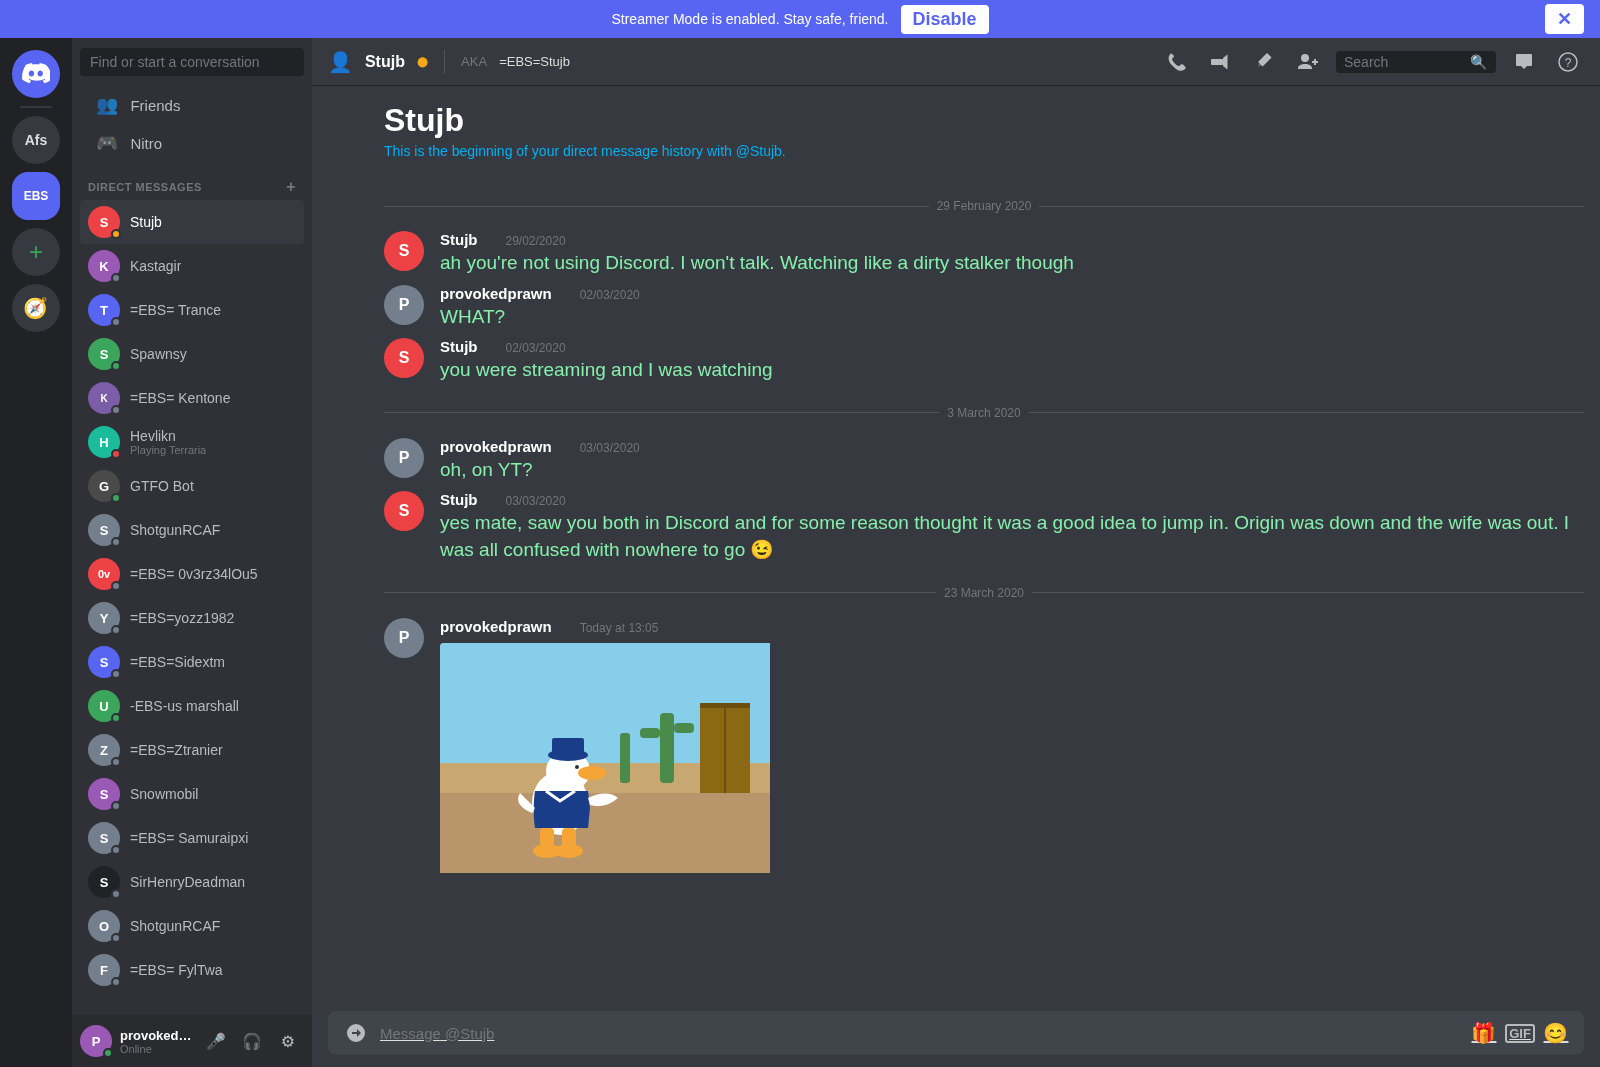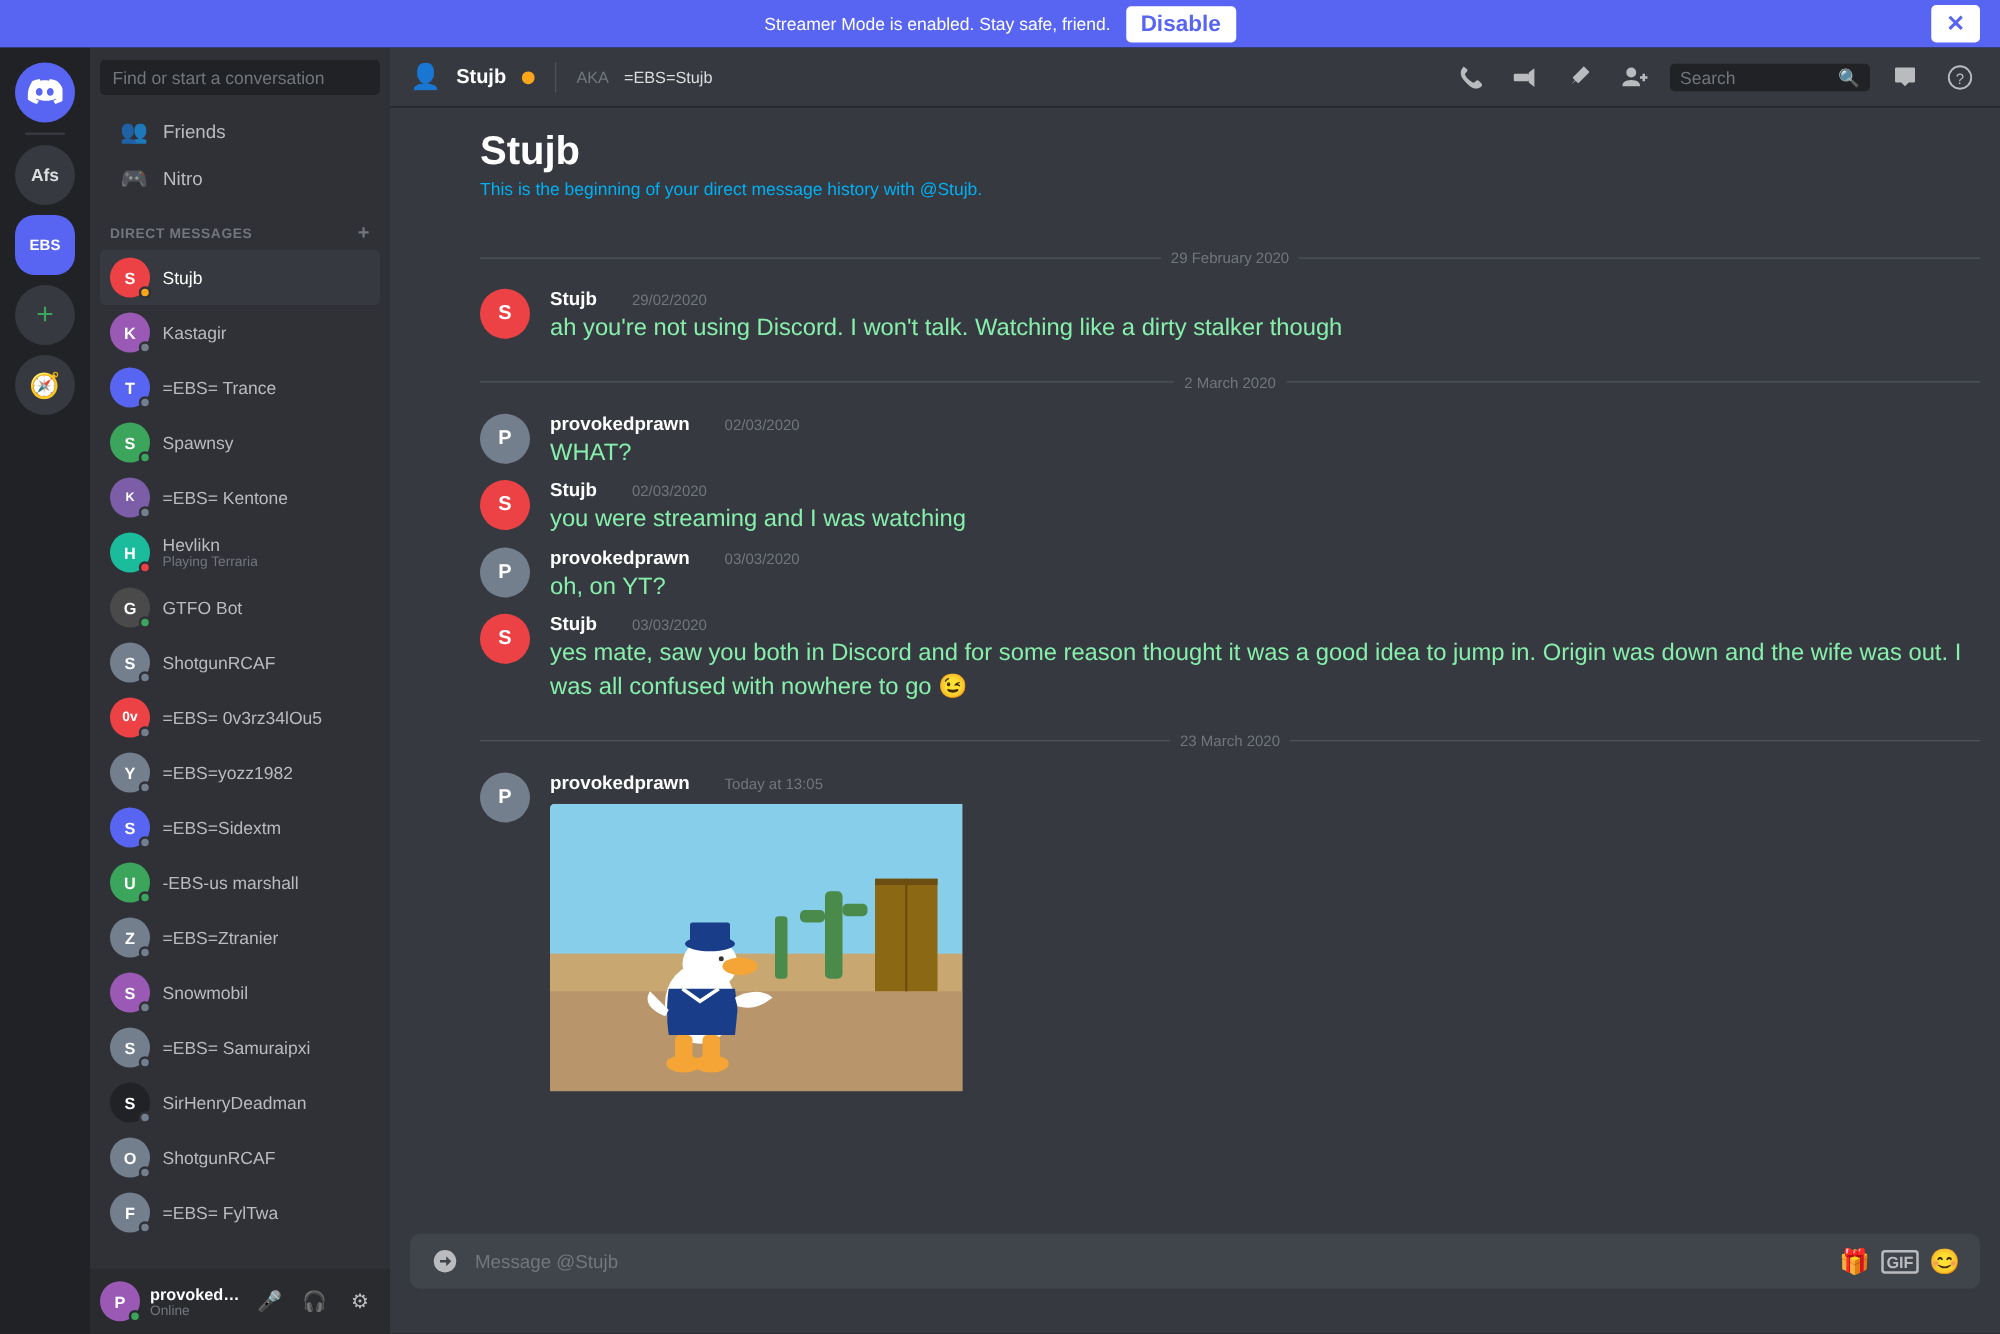--- a/index.html
+++ b/index.html
@@ -389,22 +389,23 @@
     .msg-link { color: #00b0f4; text-decoration: underline; cursor: pointer; font-size: 15px; }
     .msg-image {
       margin-top: 8px;
       border-radius: 4px;
       overflow: hidden;
       max-width: 340px;
     }
 
     
     #message-input-area {
-      padding: 0 16px 36px 16px;
-      flex-shrink: 0;
+      padding: 0 16px 12px 16px;
+      flex-shrink: 0;
+      text-decoration: underline;
     }
     #message-input-box {
       background: #40444b;
       border-radius: 8px;
       display: flex;
       align-items: center;
       padding: 0 12px;
       gap: 8px;
       min-height: 44px;
     }
@@ -734,23 +735,20 @@
         <div class="msg-avatar red">S</div>
         <div class="msg-content">
           <div class="msg-header">
             <span class="msg-username">Stujb</span>
             <span class="msg-timestamp">29/02/2020</span>
           </div>
           <div class="msg-text">ah you're not using Discord. I won't talk. Watching like a dirty stalker though</div>
         </div>
       </div>
 
-      <div class="date-divider">
-        <span>2 March 2020</span>
-      </div>
 
       <div class="message-group">
         <div class="msg-avatar" style="background:#747f8d;">P</div>
         <div class="msg-content">
           <div class="msg-header">
             <span class="msg-username">provokedprawn</span>
             <span class="msg-timestamp">02/03/2020</span>
           </div>
           <div class="msg-text">WHAT?</div>
         </div>
@@ -760,20 +758,23 @@
         <div class="msg-avatar red">S</div>
         <div class="msg-content">
           <div class="msg-header">
             <span class="msg-username">Stujb</span>
             <span class="msg-timestamp">02/03/2020</span>
           </div>
           <div class="msg-text">you were streaming and I was watching</div>
         </div>
       </div>
 
+      <div class="date-divider">
+        <span>3 March 2020</span>
+      </div>
 
       <div class="message-group">
         <div class="msg-avatar" style="background:#747f8d;">P</div>
         <div class="msg-content">
           <div class="msg-header">
             <span class="msg-username">provokedprawn</span>
             <span class="msg-timestamp">03/03/2020</span>
           </div>
           <div class="msg-text">oh, on YT?</div>
         </div>

